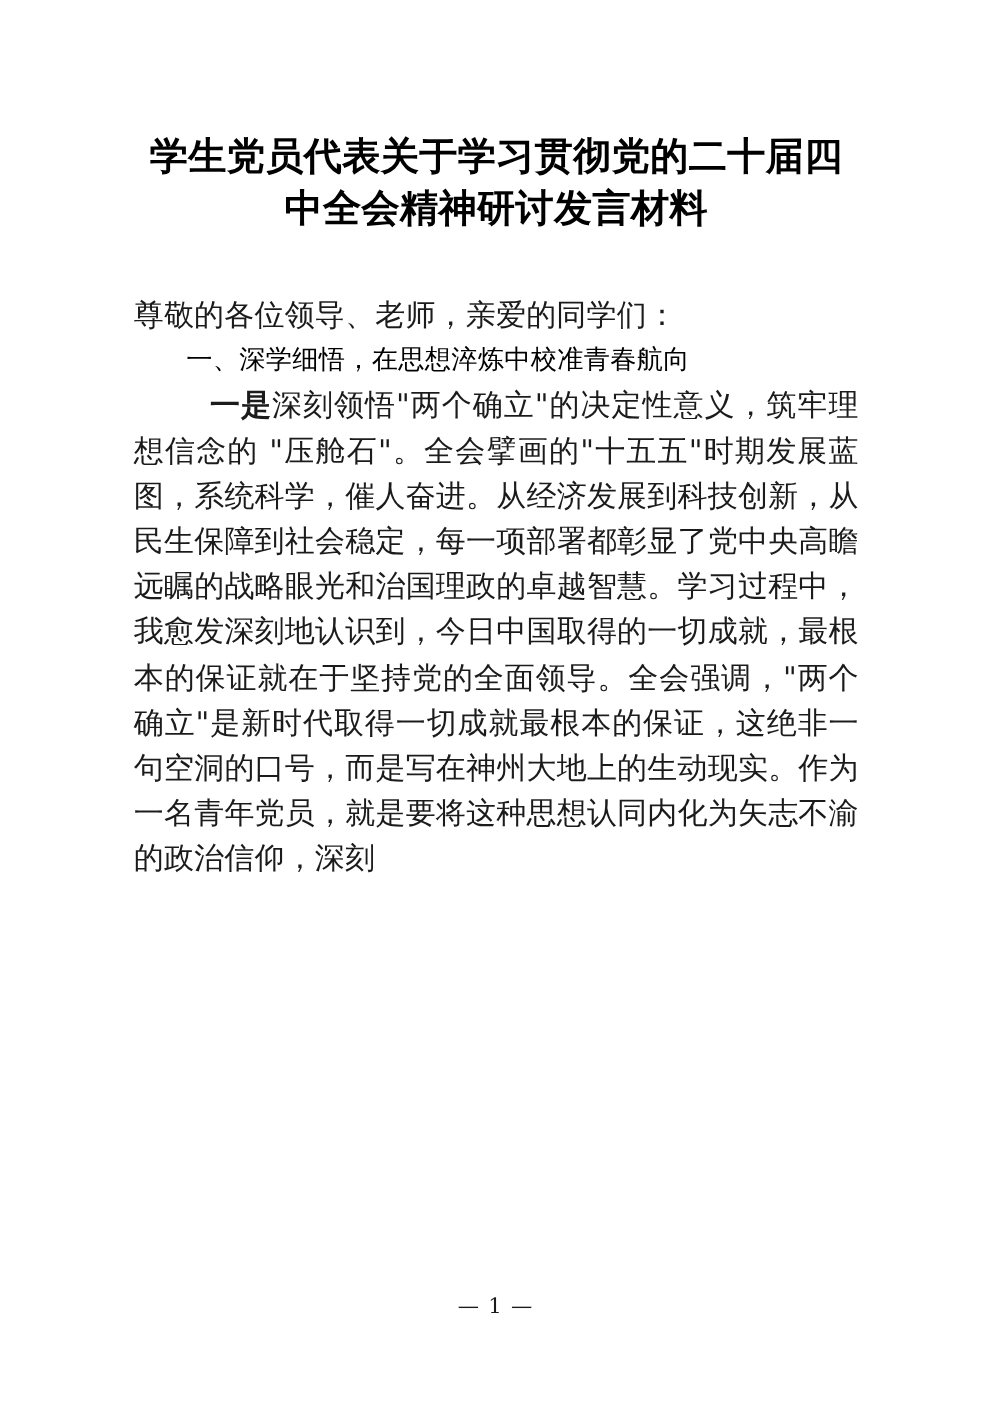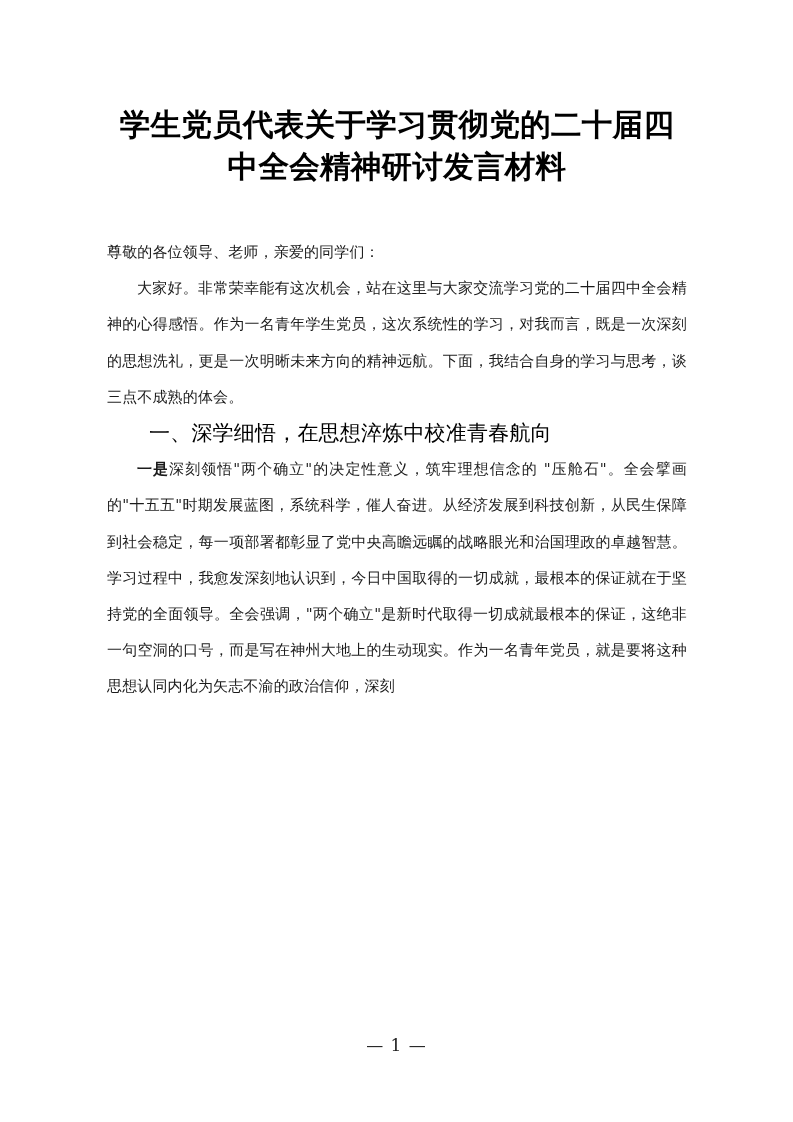--- a/index.html
+++ b/index.html
@@ -37,21 +37,21 @@
     color: #000000;
     letter-spacing: 0.3px;
     white-space: pre-line;
   }
 
   
   .para {
     margin: 0;
     padding: 0;
     font-family: "DejaVu Serif", "Liberation Serif", serif;
-    font-size: 15px;
+    font-size: 24px;
     line-height: 36.2px;
     color: #1b1b1b;
     text-align: justify;
     text-justify: inter-character;
     letter-spacing: 0.15px;
     word-break: break-all;
   }
 
   .para.salutation {
     text-indent: 0;
@@ -75,20 +75,21 @@
     font-size: 21px;
     line-height: 36.2px;
     color: #000000;
     text-indent: 2em;
     letter-spacing: 0.2px;
   }
 
   
   .lead {
     font-weight: bold;
+    margin-left: 13px;
   }
 
   
   .page-number {
     position: absolute;
     left: 0;
     right: 0;
     top: 1035px;
     text-align: center;
     font-family: "DejaVu Serif", "Liberation Serif", serif;
@@ -103,21 +104,20 @@
 
 <div class="page">
 
   <div class="doc-body">
 
     <h1 class="doc-title">学生党员代表关于学习贯彻党的二十届四
 中全会精神研讨发言材料</h1>
 
     <p class="para salutation">尊敬的各位领导、老师，亲爱的同学们：</p>
 
-    <p class="para indent">大家好。非常荣幸能有这次机会，站在这里与大家交流学习党的二十届四中全会精神的心得感悟。作为一名青年学生党员，这次系统性的学习，对我而言，既是一次深刻的思想洗礼，更是一次明晰未来方向的精神远航。下面，我结合自身的学习与思考，谈三点不成熟的体会。</p>
 
     <h2 class="section-heading">一、深学细悟，在思想淬炼中校准青春航向</h2>
 
 
     <p class="para indent"><span class="lead">一是</span><span>深刻领悟"两个确立"的决定性意义，筑牢理想信念的 "压舱石"。全会擘画的"十五五"时期发展蓝图，系统科学，催人奋进。从经济发展到科技创新，从民生保障到社会稳定，每一项部署都彰显了党中央高瞻远瞩的战略眼光和治国理政的卓越智慧。学习过程中，我愈发深刻地认识到，今日中国取得的一切成就，最根本的保证就在于坚持党的全面领导。全会强调，"两个确立"是新时代取得一切成就最根本的保证，这绝非一句空洞的口号，而是写在神州大地上的生动现实。作为一名青年党员，就是要将这种思想认同内化为矢志不渝的政治信仰，深刻</span></p>
 
   </div>
 
   <div class="page-number">— 1 —</div>
 

